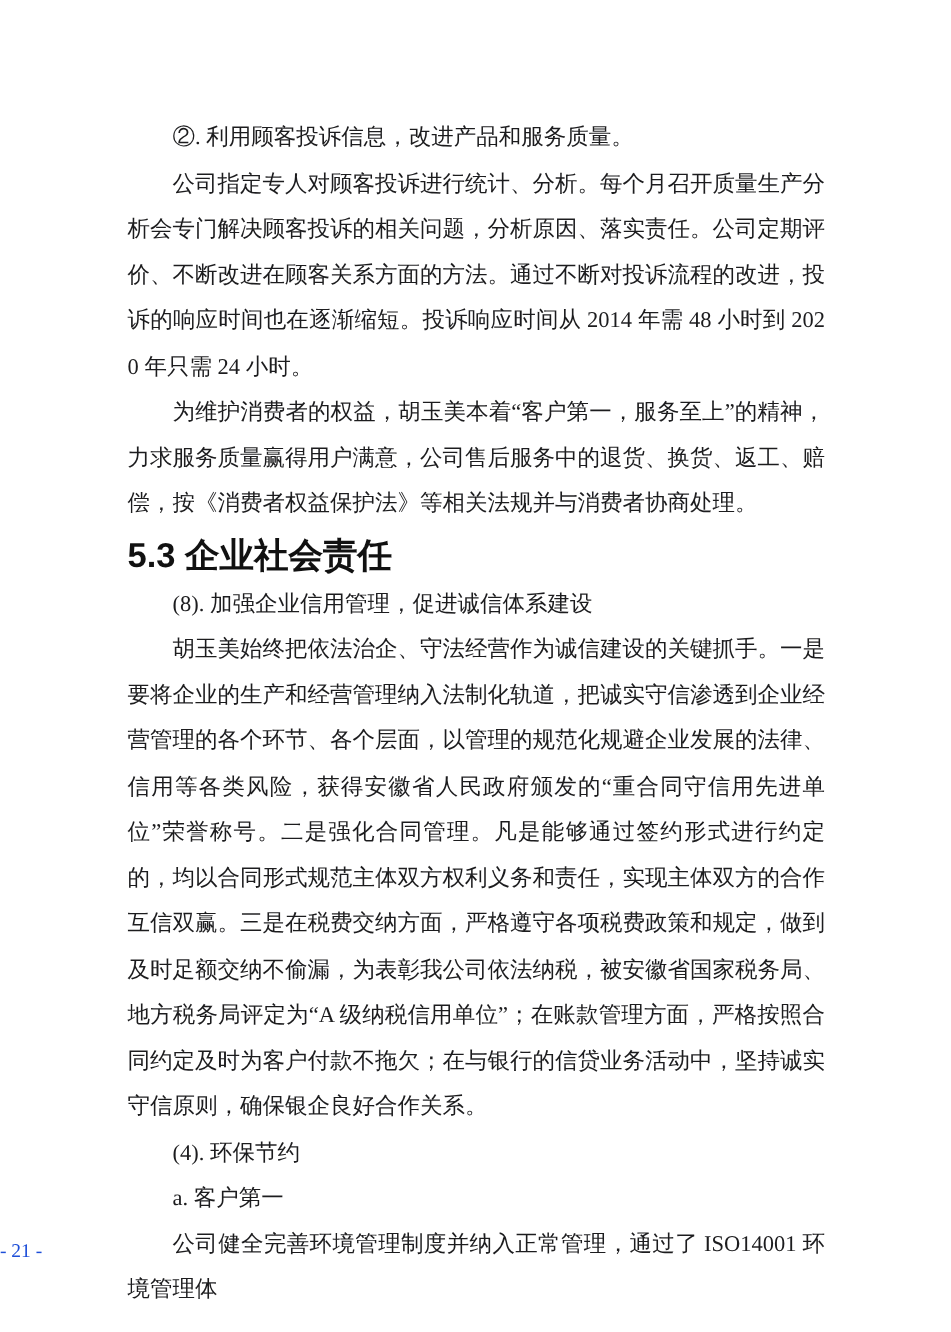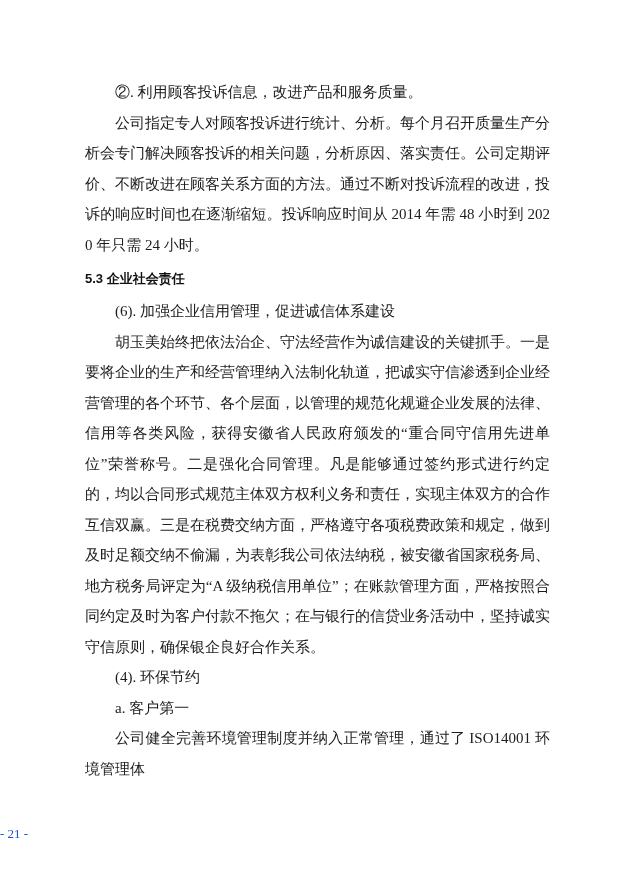--- a/index.html
+++ b/index.html
@@ -21,21 +21,21 @@
   .para {
     font-size: 15px;
     line-height: 30.5px;
     text-align: justify;
     text-indent: 2em;
     margin: 0;
     word-break: break-all;
   }
   .heading {
     font-family: "Liberation Sans", "DejaVu Sans", sans-serif;
-    font-size: 13px;
+    font-size: 23px;
     font-weight: 700;
     color: #111111;
     line-height: 33px;
     margin: 2px 0 1px 0;
     text-indent: 0;
   }
   .footer {
     position: absolute;
     left: 0;
     right: 16px;
@@ -45,20 +45,21 @@
     color: #1d4ed8;
     font-family: "Liberation Serif", "DejaVu Serif", serif;
   }
 </style>
 </head>
 <body>
 
 <div class="page">
   <p class="para">②. 利用顾客投诉信息，改进产品和服务质量。</p>
   <p class="para">公司指定专人对顾客投诉进行统计、分析。每个月召开质量生产分析会专门解决顾客投诉的相关问题，分析原因、落实责任。公司定期评价、不断改进在顾客关系方面的方法。通过不断对投诉流程的改进，投诉的响应时间也在逐渐缩短。投诉响应时间从 2014 年需 48 小时到 2020 年只需 24 小时。</p>
+  <p class="para">为维护消费者的权益，胡玉美本着“客户第一，服务至上”的精神，力求服务质量赢得用户满意，公司售后服务中的退货、换货、返工、赔偿，按《消费者权益保护法》等相关法规并与消费者协商处理。</p>
   <h2 class="heading">5.3 企业社会责任</h2>
-  <p class="para">(6). 加强企业信用管理，促进诚信体系建设</p>
+  <p class="para">(8). 加强企业信用管理，促进诚信体系建设</p>
   <p class="para">胡玉美始终把依法治企、守法经营作为诚信建设的关键抓手。一是要将企业的生产和经营管理纳入法制化轨道，把诚实守信渗透到企业经营管理的各个环节、各个层面，以管理的规范化规避企业发展的法律、信用等各类风险，获得安徽省人民政府颁发的“重合同守信用先进单位”荣誉称号。二是强化合同管理。凡是能够通过签约形式进行约定的，均以合同形式规范主体双方权利义务和责任，实现主体双方的合作互信双赢。三是在税费交纳方面，严格遵守各项税费政策和规定，做到及时足额交纳不偷漏，为表彰我公司依法纳税，被安徽省国家税务局、地方税务局评定为“A 级纳税信用单位”；在账款管理方面，严格按照合同约定及时为客户付款不拖欠；在与银行的信贷业务活动中，坚持诚实守信原则，确保银企良好合作关系。</p>
   <p class="para">(4). 环保节约</p>
   <p class="para">a. 客户第一</p>
   <p class="para">公司健全完善环境管理制度并纳入正常管理，通过了 ISO14001 环境管理体</p>
   <div class="footer">- 21 -</div>
 </div>
 
 </body></html>

